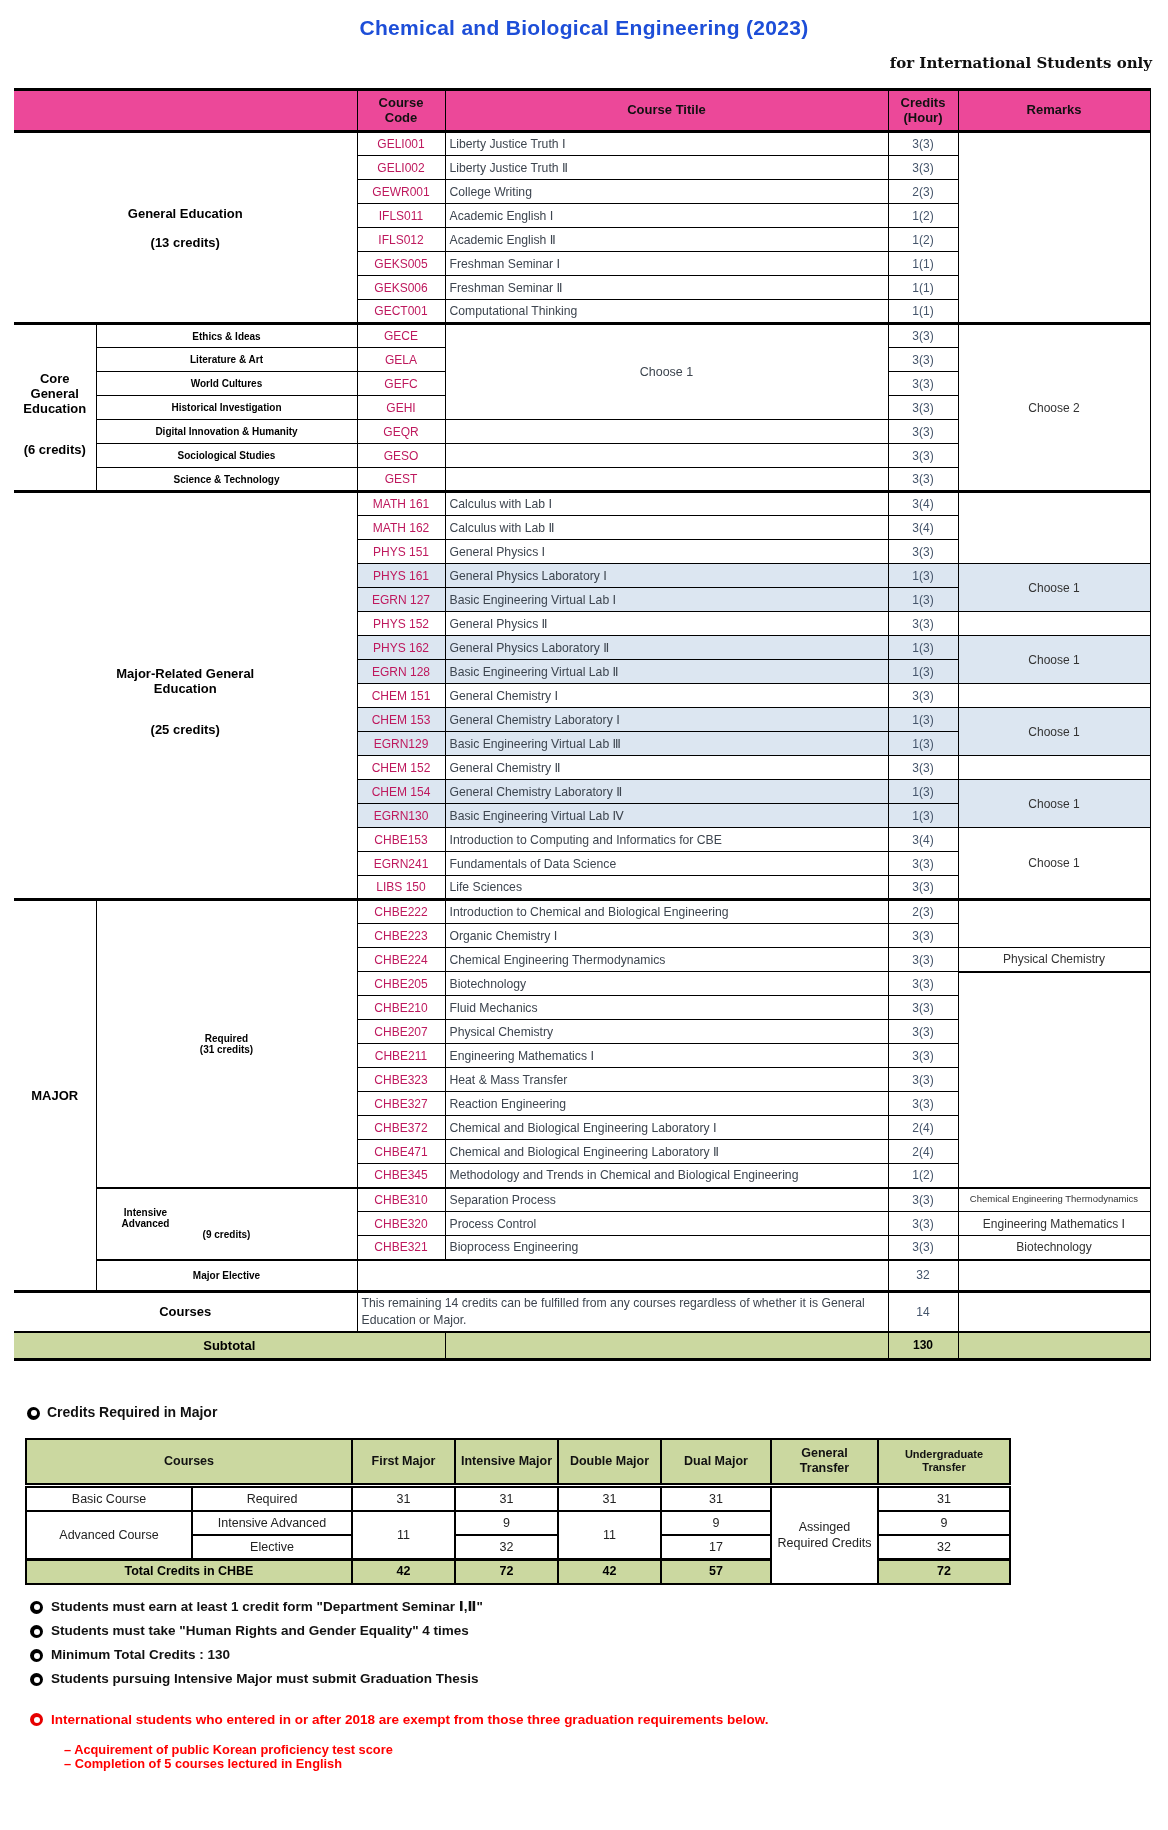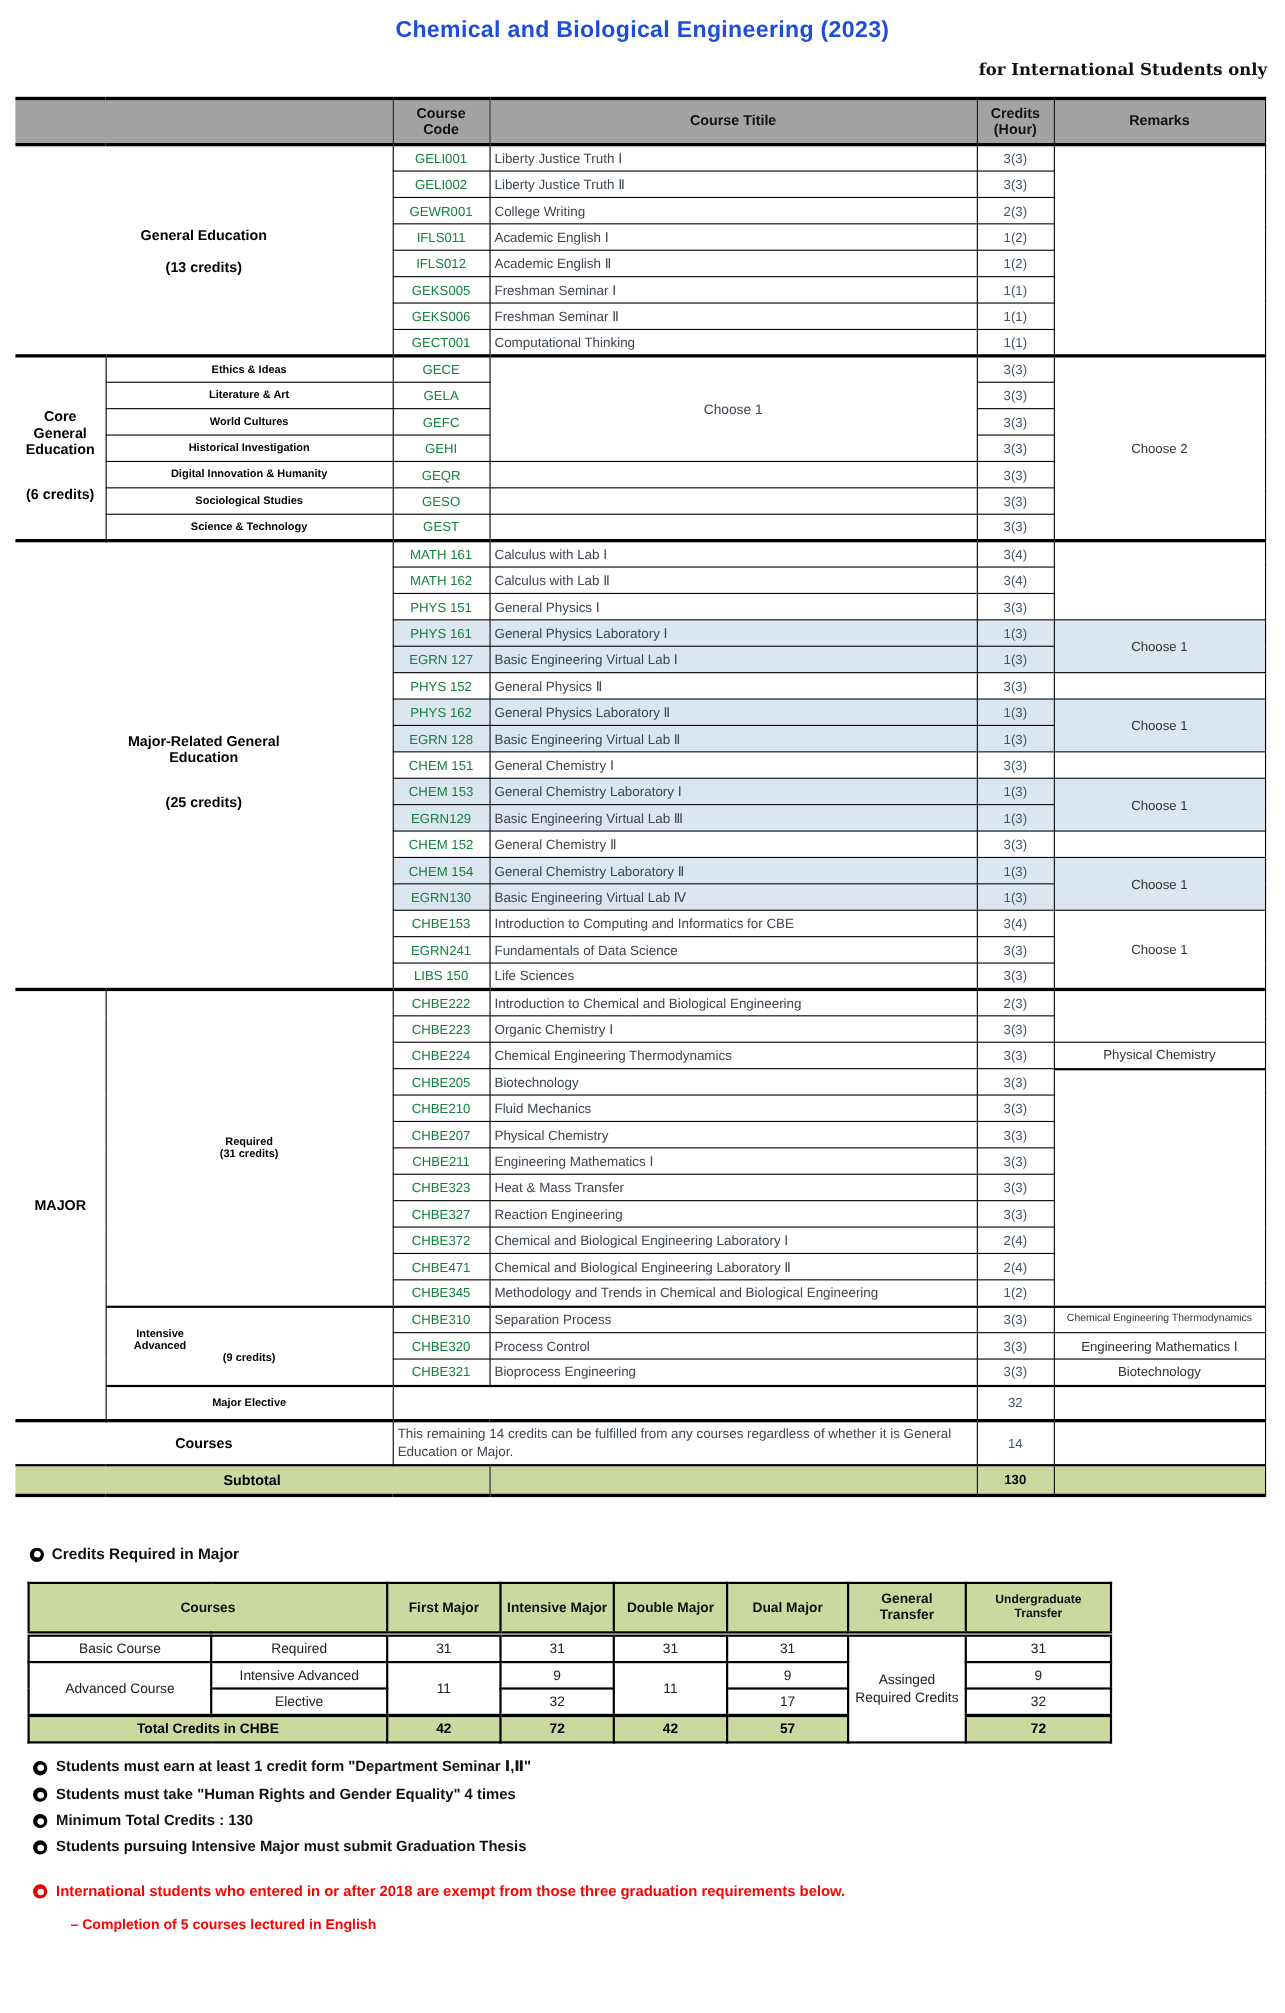--- a/index.html
+++ b/index.html
@@ -10,25 +10,25 @@
   .doc-subtitle{position:absolute;top:54px;right:16px;font-family:"DejaVu Serif","Liberation Serif",serif;
                 font-size:15px;font-weight:700;color:#111;}
 
   
   .t1wrap{position:absolute;top:88px;left:14px;}
   table{border-collapse:collapse;table-layout:fixed;}
   .t1{width:1136px;font-size:12.5px;}
   .t1 tr{height:24px;}
   .t1 td{padding:0 4px;overflow:hidden;}
   .t1 tr.hdr{height:42px;}
-  .gh{background:#a3a3a3;font-weight:700;text-align:center;font-size:13px;color:#111;
+  .gh{background:#ec4899;font-weight:700;text-align:center;font-size:13px;color:#111;
       border:1px solid #000;border-top:3px solid #000;border-bottom:3px solid #000;line-height:1.15;}
   .gh.first{border-left:none;}
   .cell{border:1px solid #000;}
-  .code{text-align:center;color:#15803d;font-size:12px;white-space:nowrap;}
+  .code{text-align:center;color:#be185d;font-size:12px;white-space:nowrap;}
   .title{text-align:left;color:#3d454f;font-size:12.2px;white-space:nowrap;}
   .cr{text-align:center;color:#44546a;font-size:12px;}
   .rm{border:1px solid #000;border-right:1px solid #000;text-align:center;font-size:12px;color:#333;}
   .rm.small{font-size:9.5px;line-height:1.15;}
   .rm.pc{border-bottom:2px solid #000;}
   .lblA{border-right:1px solid #000;text-align:center;font-weight:700;font-size:13px;color:#000;vertical-align:middle;}
   .lblA .gap{height:14px;}
   .lblA .narrow{max-width:180px;margin:12px auto;}
   .lbl2{border:1px solid #000;text-align:center;font-weight:700;font-size:10px;color:#000;}
   .choose{text-align:center;color:#3d454f;}
@@ -491,17 +491,18 @@
         <span>Students pursuing Intensive Major must submit Graduation Thesis</span>
       </div>
   </div>
 
   <div class="rednotes">
     <div class="red-head">
       <span class="bullet red"></span>
       <span>International students who entered in or after 2018 are exempt from those three graduation requirements below.</span>
     </div>
     <div class="red-items">
+      <div>– Acquirement of public Korean proficiency test score</div>
       <div>– Completion of 5 courses lectured in English</div>
     </div>
   </div>
 
 </div>
 
 </body></html>

